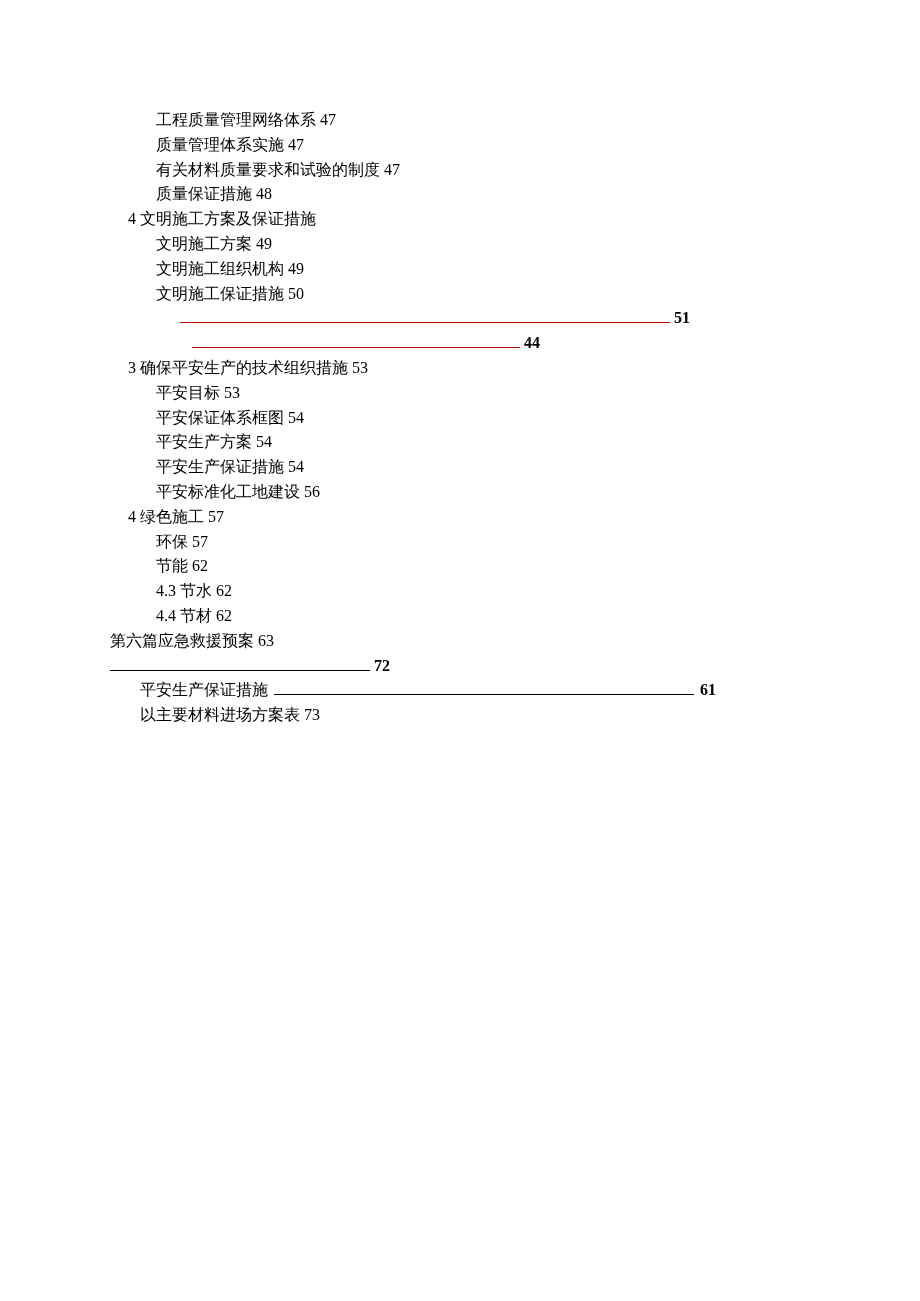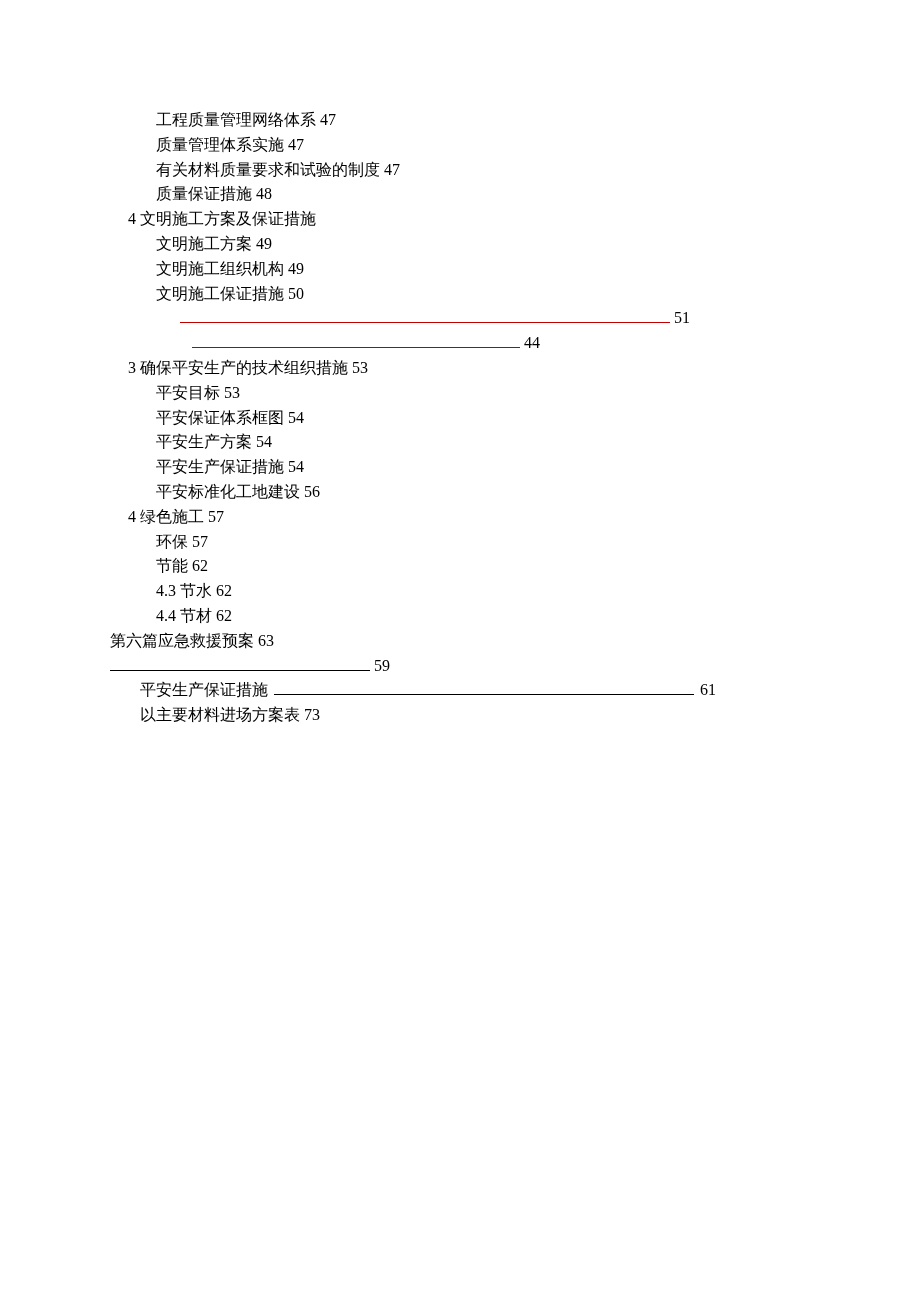--- a/index.html
+++ b/index.html
@@ -38,20 +38,21 @@
   }
   .ul-black {
     display: inline-block;
     border-bottom: 1px solid #000000;
     height: 14px;
     vertical-align: baseline;
   }
   .after-num {
     font-family: "Times New Roman", Times, serif;
     margin-left: 0;
+    font-weight: bold;
   }
   .labor-row {
     padding-left: 30px;
   }
   .labor-line {
     display: inline-block;
     border-bottom: 1px solid #000000;
     height: 14px;
     vertical-align: baseline;
     margin: 0 2px;
@@ -94,21 +95,21 @@
 <div class="row level-1">4 绿色施工 57</div>
 <div class="row indent-sub">环保 57</div>
 <div class="row indent-sub">节能 62</div>
 <div class="row indent-sub">4.3 节水 62</div>
 <div class="row indent-sub">4.4 节材 62</div>
 
 <div class="row level-0">第六篇应急救援预案 63</div>
 
 <div class="row level-0">
   <span class="ul-black" style="width:260px;"></span>
-  <span class="after-num">59</span>
+  <span class="after-num">72</span>
 </div>
 
 <div class="row labor-row">
   <span>平安生产保证措施</span>
   <span class="labor-line" style="width:420px;"></span>
   <span class="after-num">61</span>
 </div>
 
 <div class="row labor-row">以主要材料进场方案表 73</div>
 

